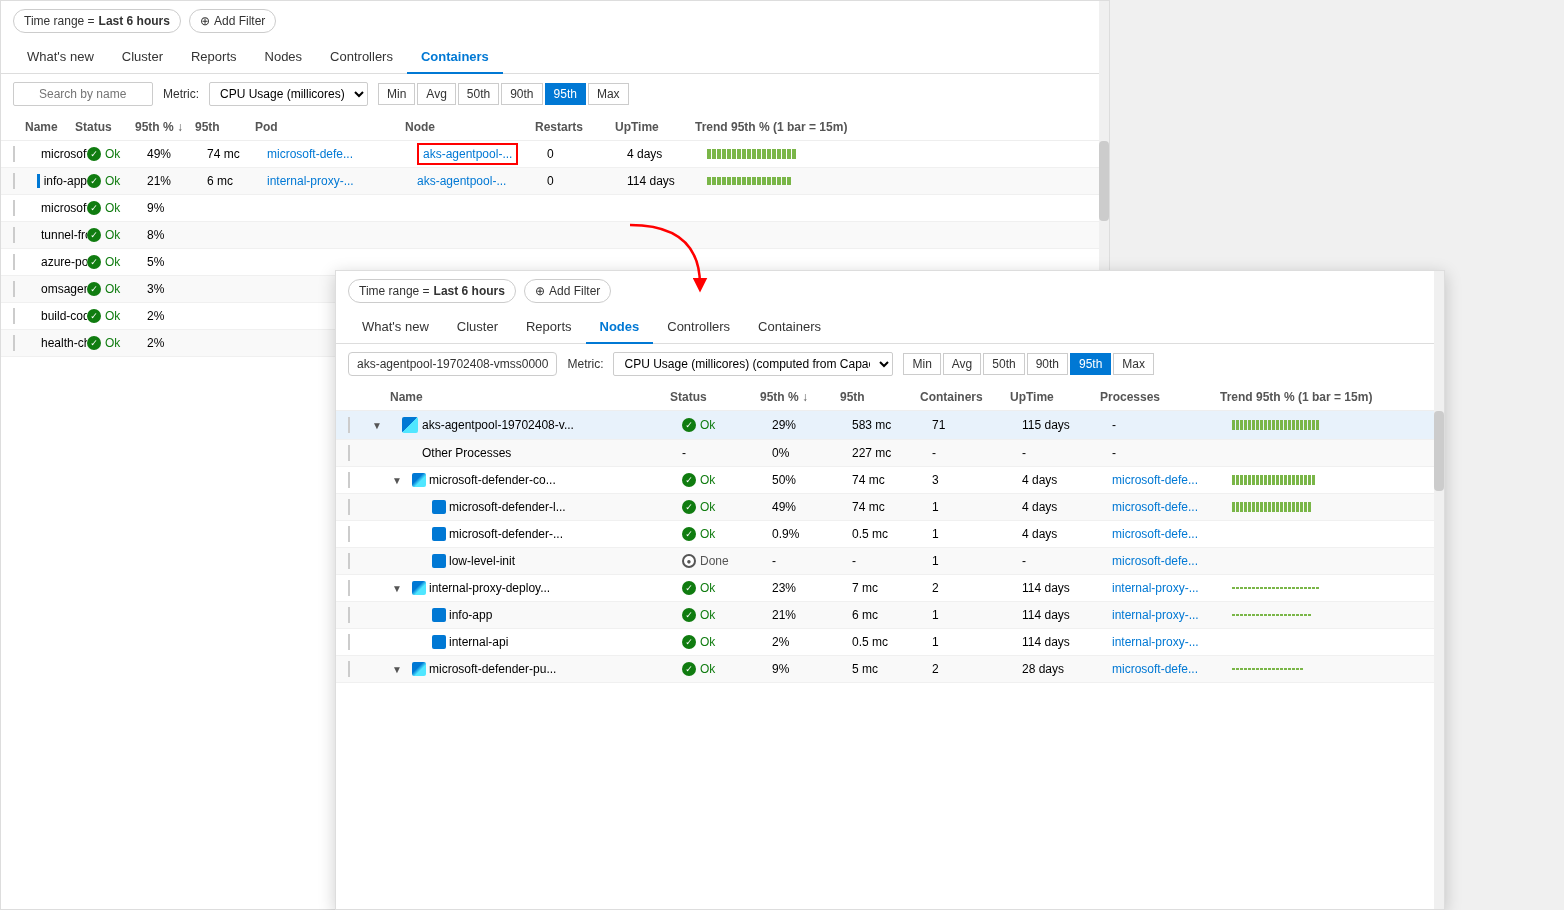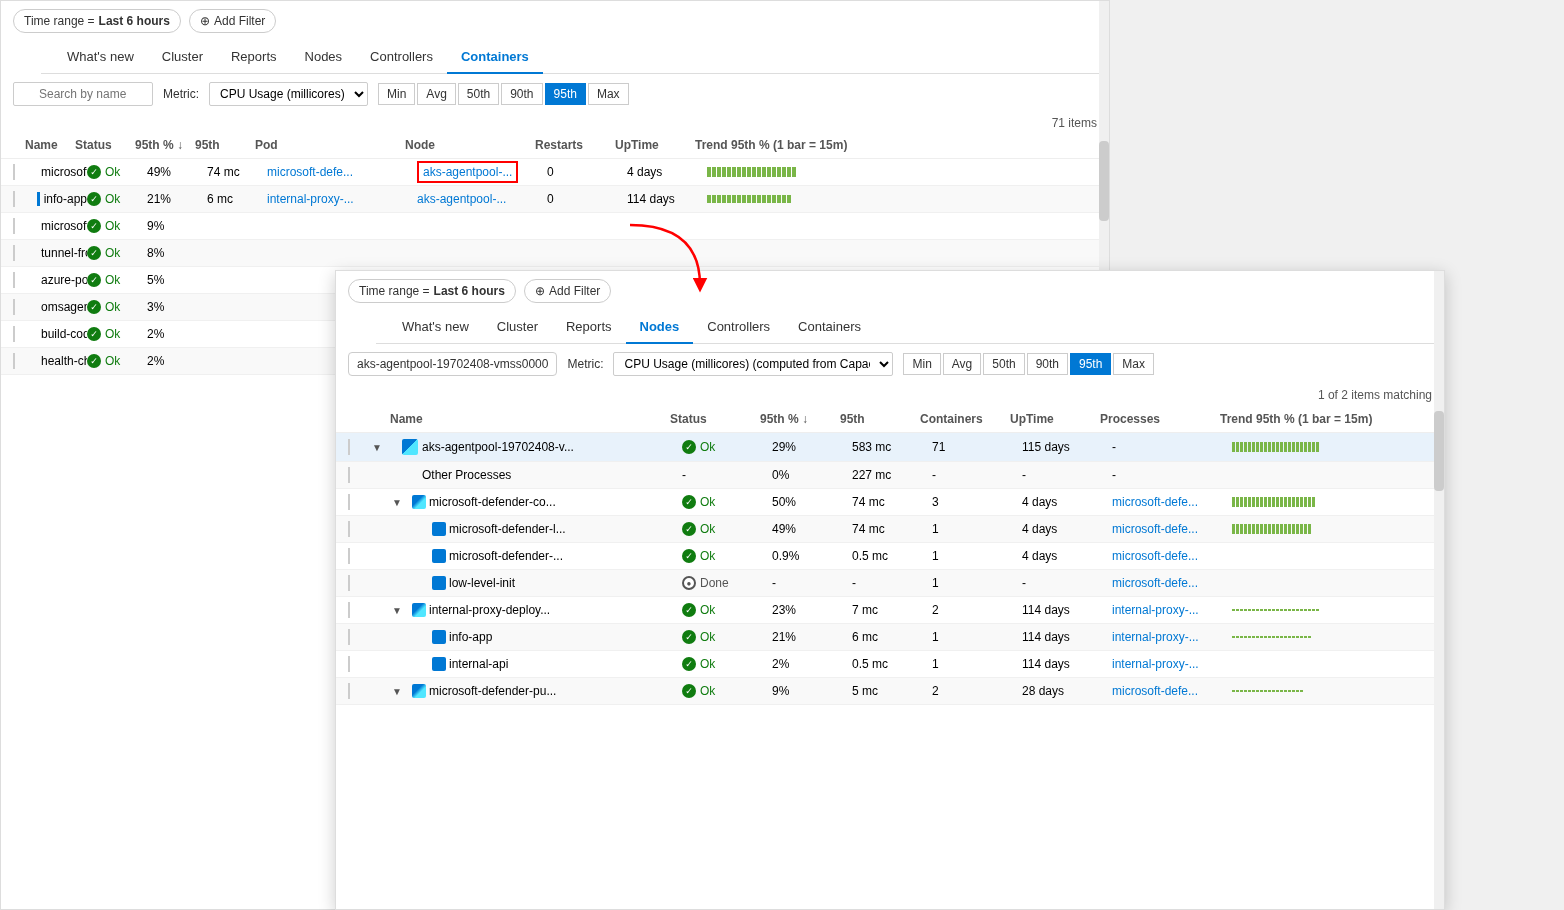--- a/index.html
+++ b/index.html
@@ -37,21 +37,20 @@
       font-size: 12px;
       color: #333;
     }
     .btn-filter strong { font-weight: 600; }
 
     .nav-tabs {
       display: flex;
       gap: 0;
       border-bottom: 1px solid #ddd;
       padding: 0 12px;
-      margin-left: 40px;
     }
     .nav-tab {
       padding: 8px 14px;
       cursor: pointer;
       color: #333;
       font-size: 13px;
       border-bottom: 2px solid transparent;
       margin-bottom: -1px;
     }
     .nav-tab.active {
@@ -336,21 +335,20 @@
     <div class="metric-buttons">
       <button class="metric-btn">Min</button>
       <button class="metric-btn">Avg</button>
       <button class="metric-btn">50th</button>
       <button class="metric-btn">90th</button>
       <button class="metric-btn active">95th</button>
       <button class="metric-btn">Max</button>
     </div>
   </div>
 
-  <div class="items-count">71 items</div>
 
   <div class="table-header bg-table-header">
     <span></span>
     <span>Name</span>
     <span>Status</span>
     <span>95th % ↓</span>
     <span>95th</span>
     <span>Pod</span>
     <span>Node</span>
     <span>Restarts</span>
@@ -582,21 +580,20 @@
     <div class="metric-buttons">
       <button class="metric-btn">Min</button>
       <button class="metric-btn">Avg</button>
       <button class="metric-btn">50th</button>
       <button class="metric-btn">90th</button>
       <button class="metric-btn active">95th</button>
       <button class="metric-btn">Max</button>
     </div>
   </div>
 
-  <div class="match-count">1 of 2 items matching</div>
 
   <div class="table-header fg-table-header">
     <span></span>
     <span></span>
     <span>Name</span>
     <span>Status</span>
     <span>95th % ↓</span>
     <span>95th</span>
     <span>Containers</span>
     <span>UpTime</span>

